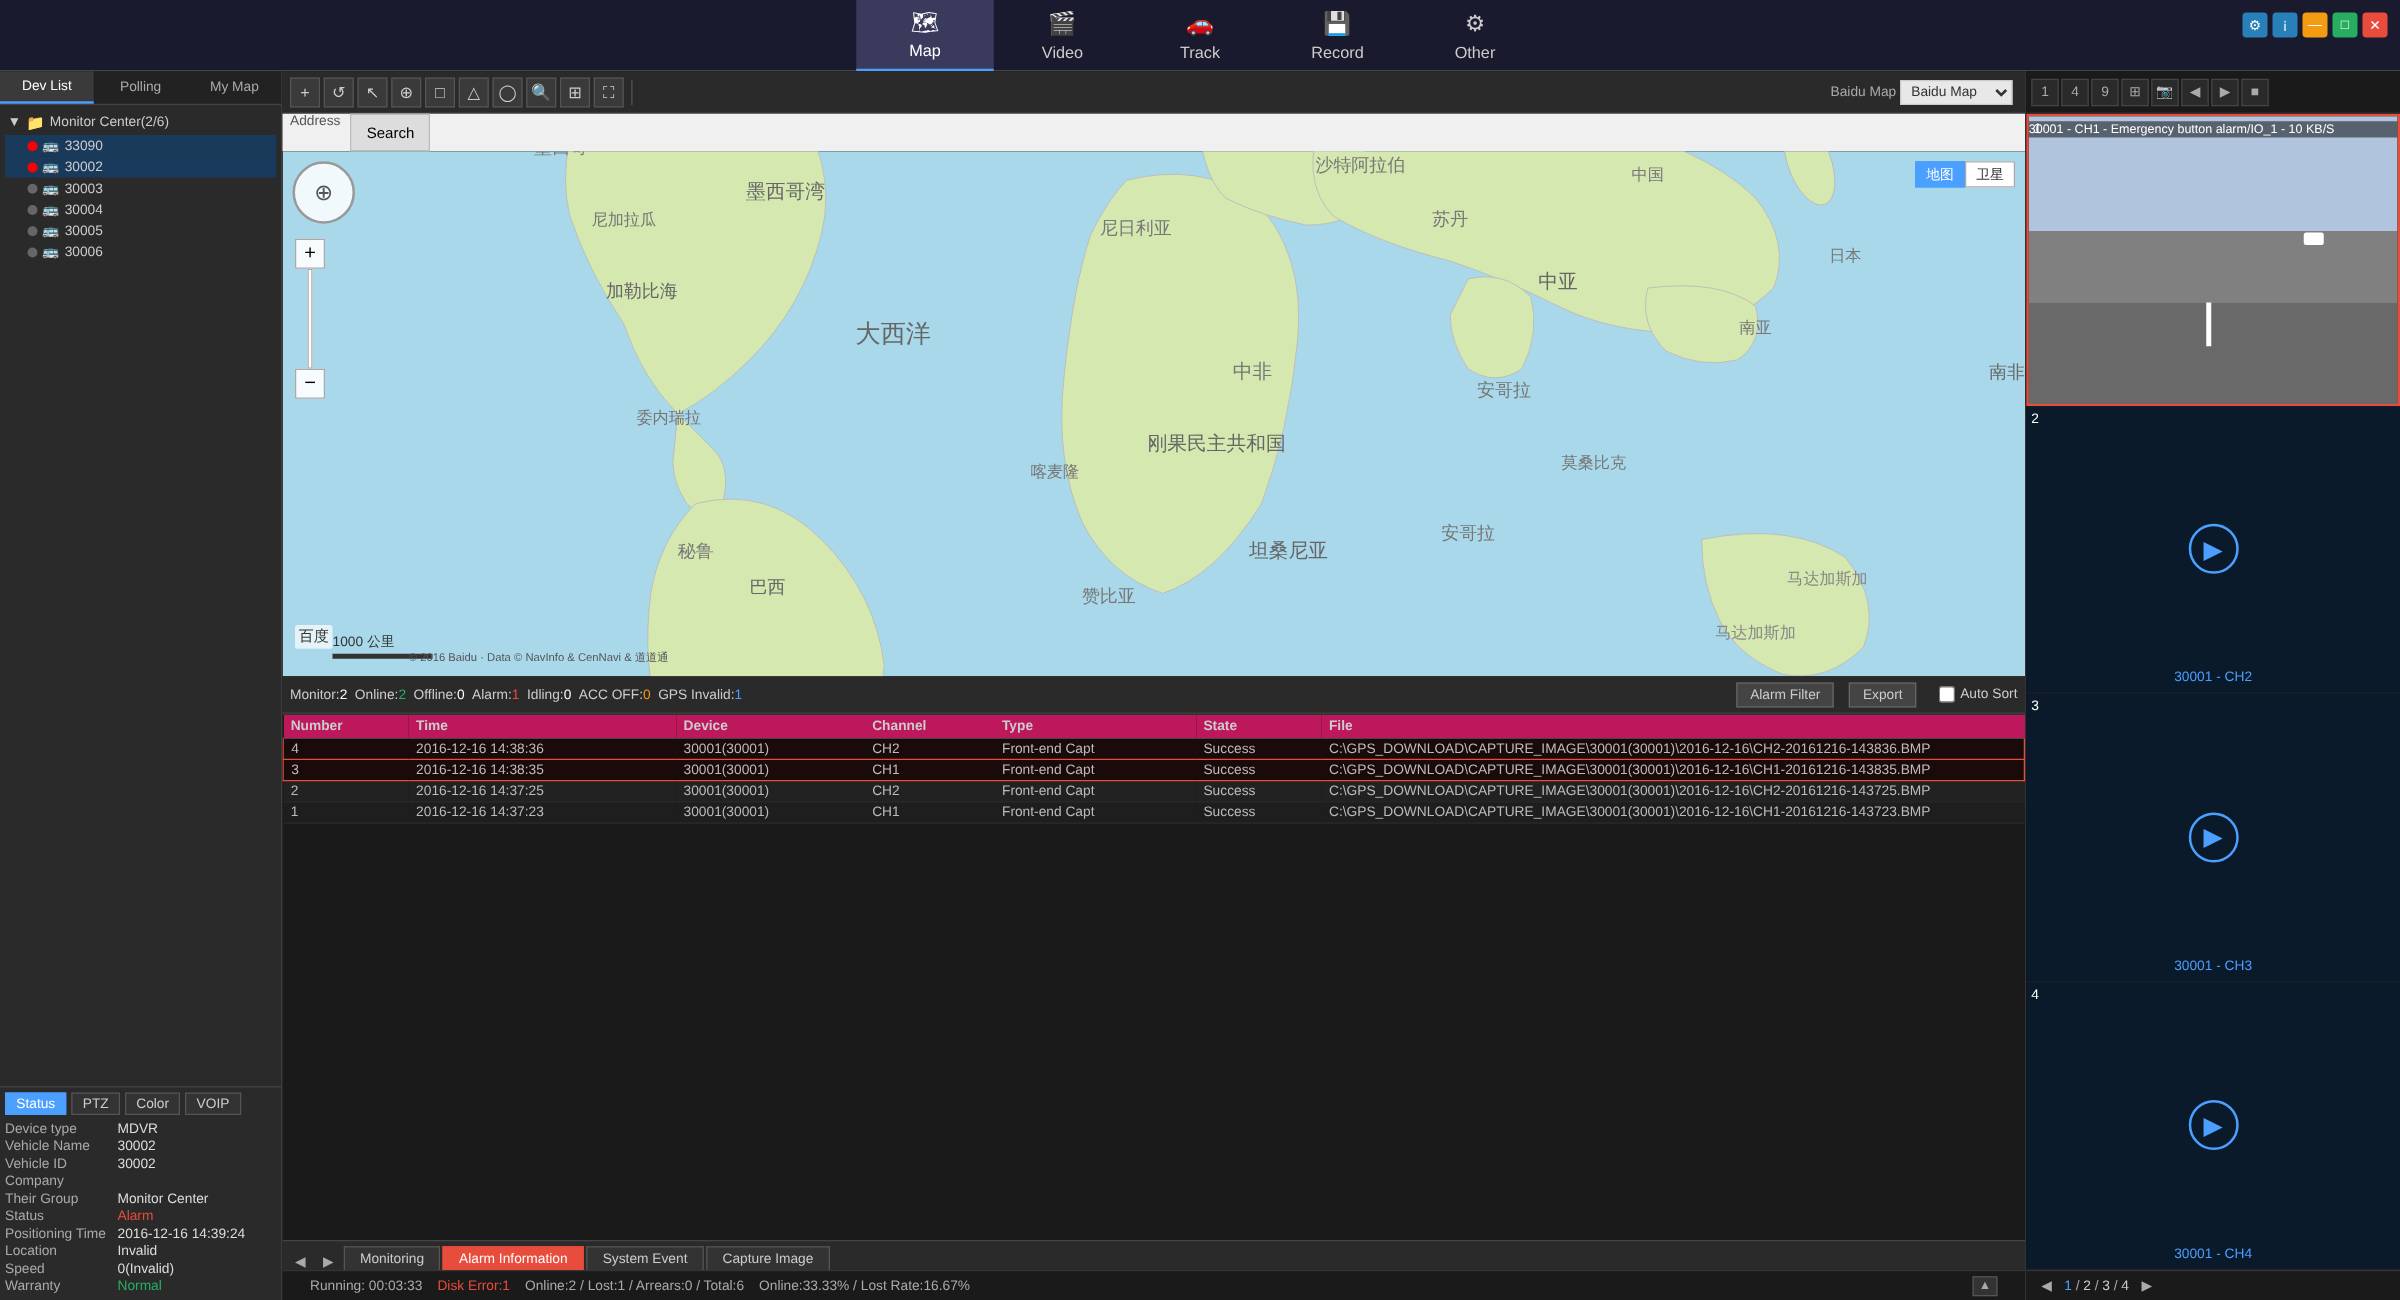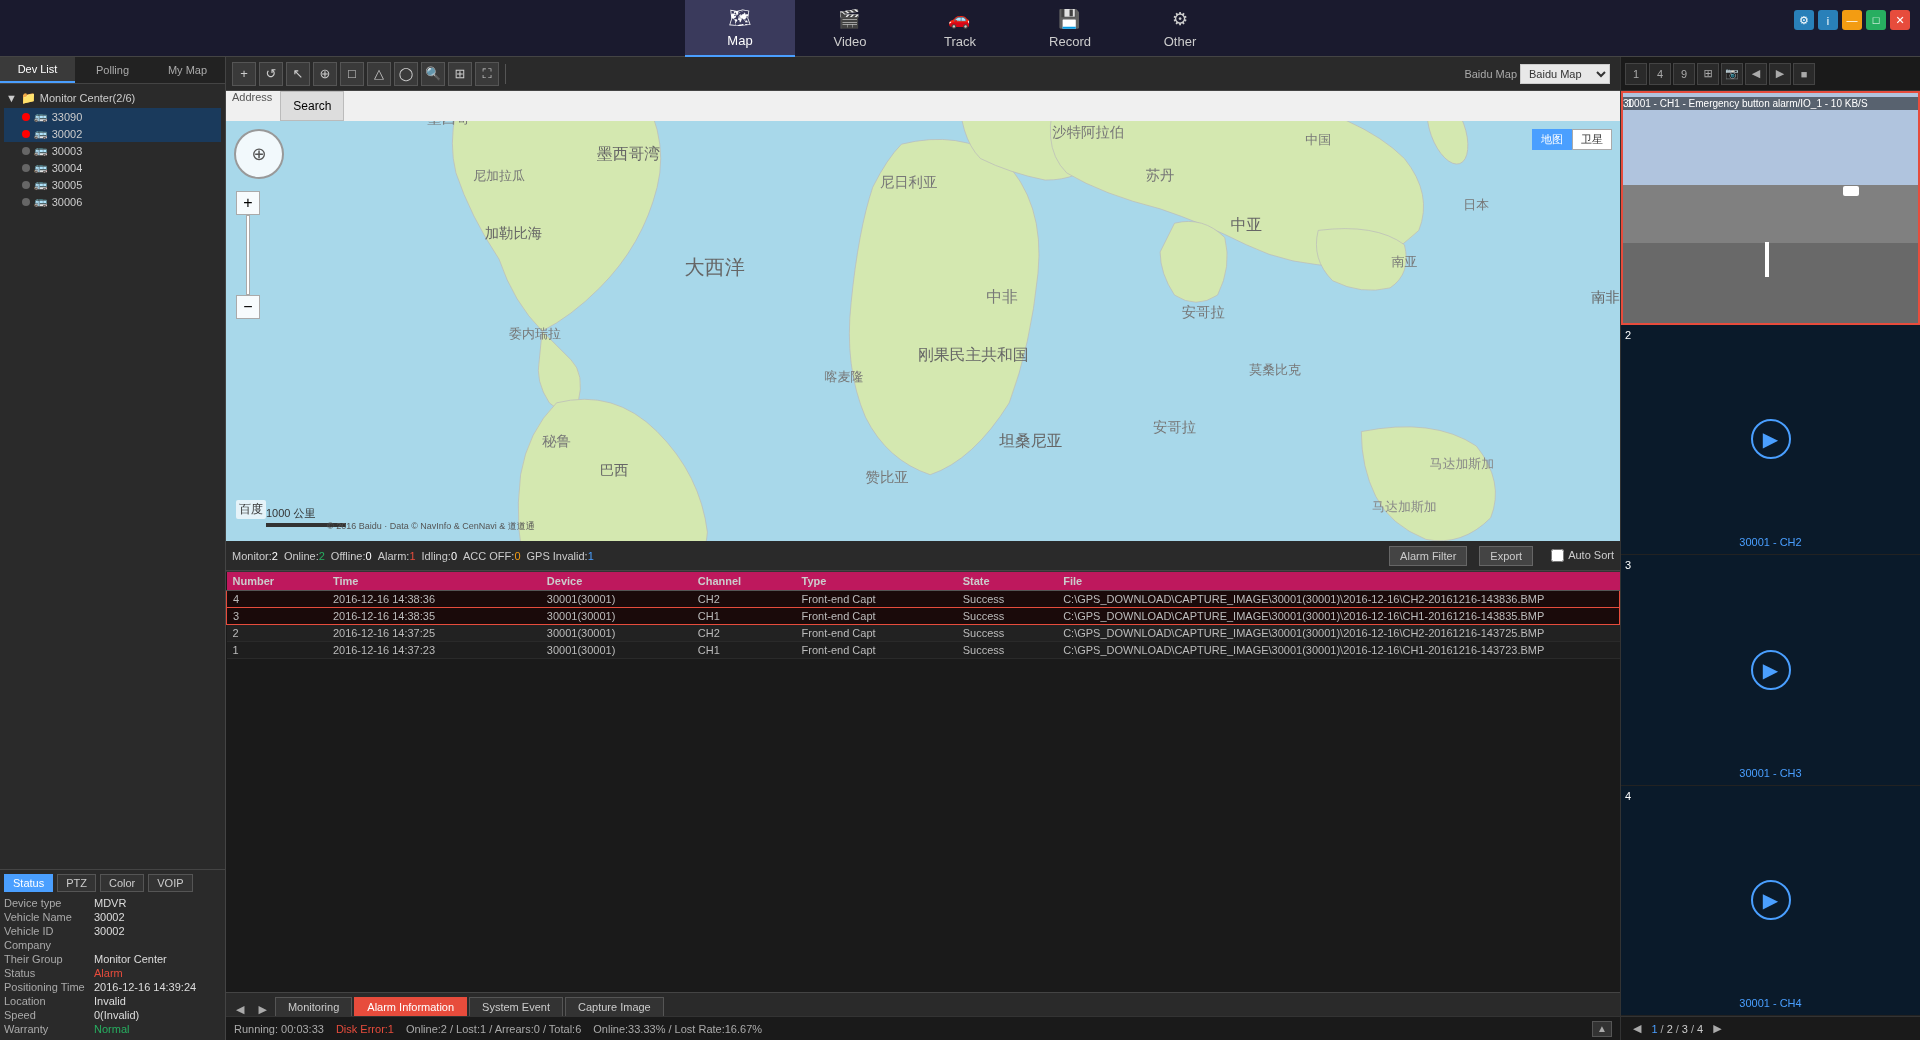--- a/index.html
+++ b/index.html
@@ -328,21 +328,21 @@
     }
     .bottom-tab.active { background: #e74c3c; color: #fff; border-color: #e74c3c; }
     .bottom-nav-btn { padding: 0 6px; font-size: 11px; color: #aaa; background: transparent; border: none; cursor: pointer; }
 
     
     #status-bar {
       height: 24px;
       background: #1a1a1a;
       display: flex;
       align-items: center;
-      padding: 0 8px;
+      padding: 0 22px;
       gap: 12px;
       font-size: 11px;
       color: #aaa;
       border-top: 1px solid #333;
     }
     .status-item { display: flex; gap: 4px; align-items: center; }
     .status-item .red { color: #e74c3c; }
     #status-bar .expand-btn { margin-left: auto; width: 20px; height: 20px; background: #333; border: 1px solid #555; cursor: pointer; display: flex; align-items: center; justify-content: center; }
 
     

